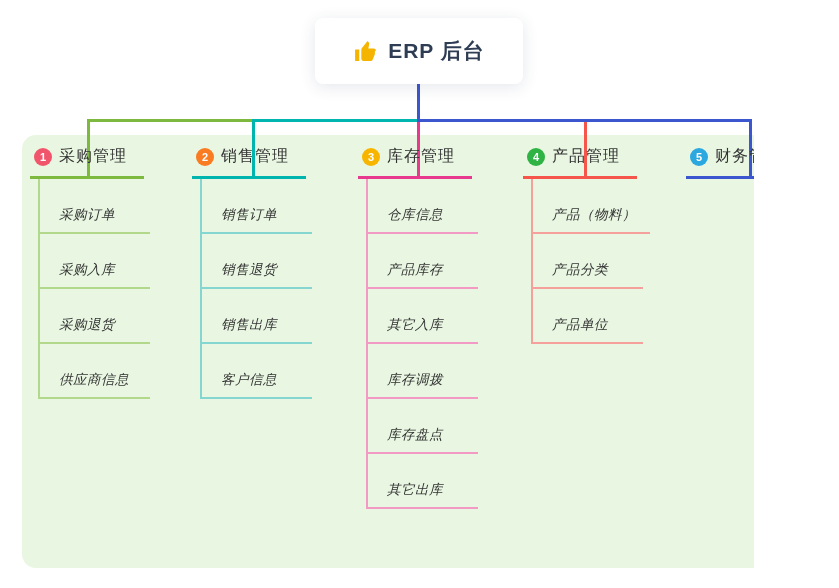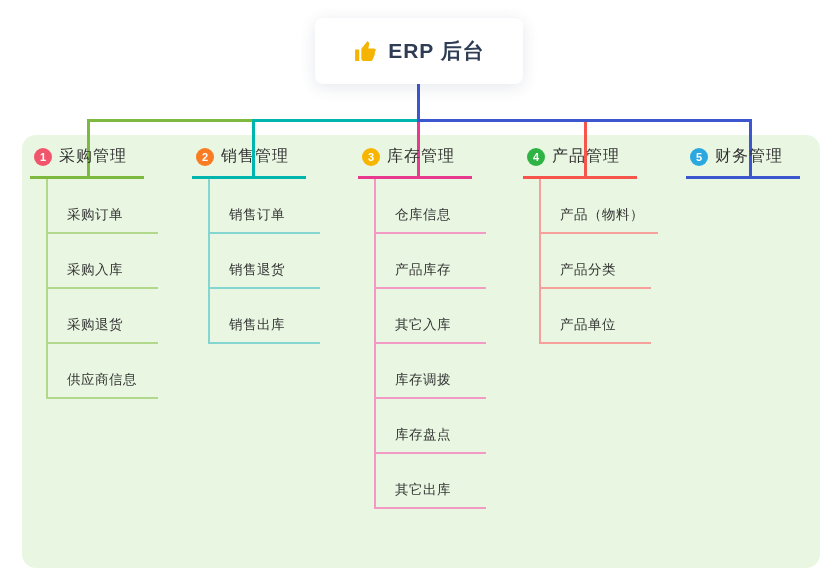--- a/index.html
+++ b/index.html
@@ -1,19 +1,19 @@
 <!DOCTYPE html>
 <html><head>
 <meta charset="utf-8">
 <style>
   * { margin:0; padding:0; box-sizing:border-box; }
   html,body { background:#ffffff; }
   body { font-family:"Liberation Sans","DejaVu Sans",sans-serif; }
 
-  .stage { position:relative; width:839px; height:588px; background:#ffffff; overflow:hidden;padding-left:28px; }
+  .stage { position:relative; width:754px; height:588px; background:#ffffff; overflow:hidden;padding-left:28px; }
 
   .panel {
     position:absolute; left:22px; top:135px; width:798px; height:433px;
     border-radius:14px; z-index:0;
   }
 
   .root-card {
     position:absolute; left:315px; top:18px; width:208px; height:66px;
     background:#ffffff; border-radius:8px;
     box-shadow:0 3px 16px rgba(40,60,100,0.12);
@@ -32,21 +32,21 @@
     width:114px; padding:0 0 9px 4px;
     border-bottom:3px solid var(--main);
   }
   .badge {
     width:18px; height:18px; border-radius:50%; flex:0 0 18px;
     color:#ffffff; font-size:11px; line-height:18px; text-align:center;
     font-weight:600;
   }
   .branch-label { font-size:16px; color:#333333; white-space:nowrap; letter-spacing:1px; }
 
-  .children { margin-left:16px; border-left:2px solid var(--light); width:max-content; }
+  .children { margin-left:8px; border-left:2px solid var(--light); width:max-content;font-style:italic; }
   .child {
     height:55px; display:flex; align-items:flex-end;
     padding:0 14px 8px 19px; width:max-content; min-width:110px;
     border-bottom:2px solid var(--light);
   }
   .child-label { font-size:13.5px; color:#333333; white-space:nowrap; letter-spacing:0.5px; }
 </style>
 </head>
 <body>
 
@@ -110,20 +110,23 @@
   </div>
 
   <div class="child">
     <span class="child-label">销售退货</span>
   </div>
 
   <div class="child">
     <span class="child-label">销售出库</span>
   </div>
 
+  <div class="child">
+    <span class="child-label">客户信息</span>
+  </div>
 </div>
   </div>
 
   <div class="branch" style="left: 358px; --main: #e73a8e; --light: #f29ac4;">
     <div class="branch-header">
       <span class="badge" style="background: rgb(247, 181, 0);">3</span>
       <span class="branch-label">库存管理</span>
     </div>
     <div class="children">
   <div class="child">

